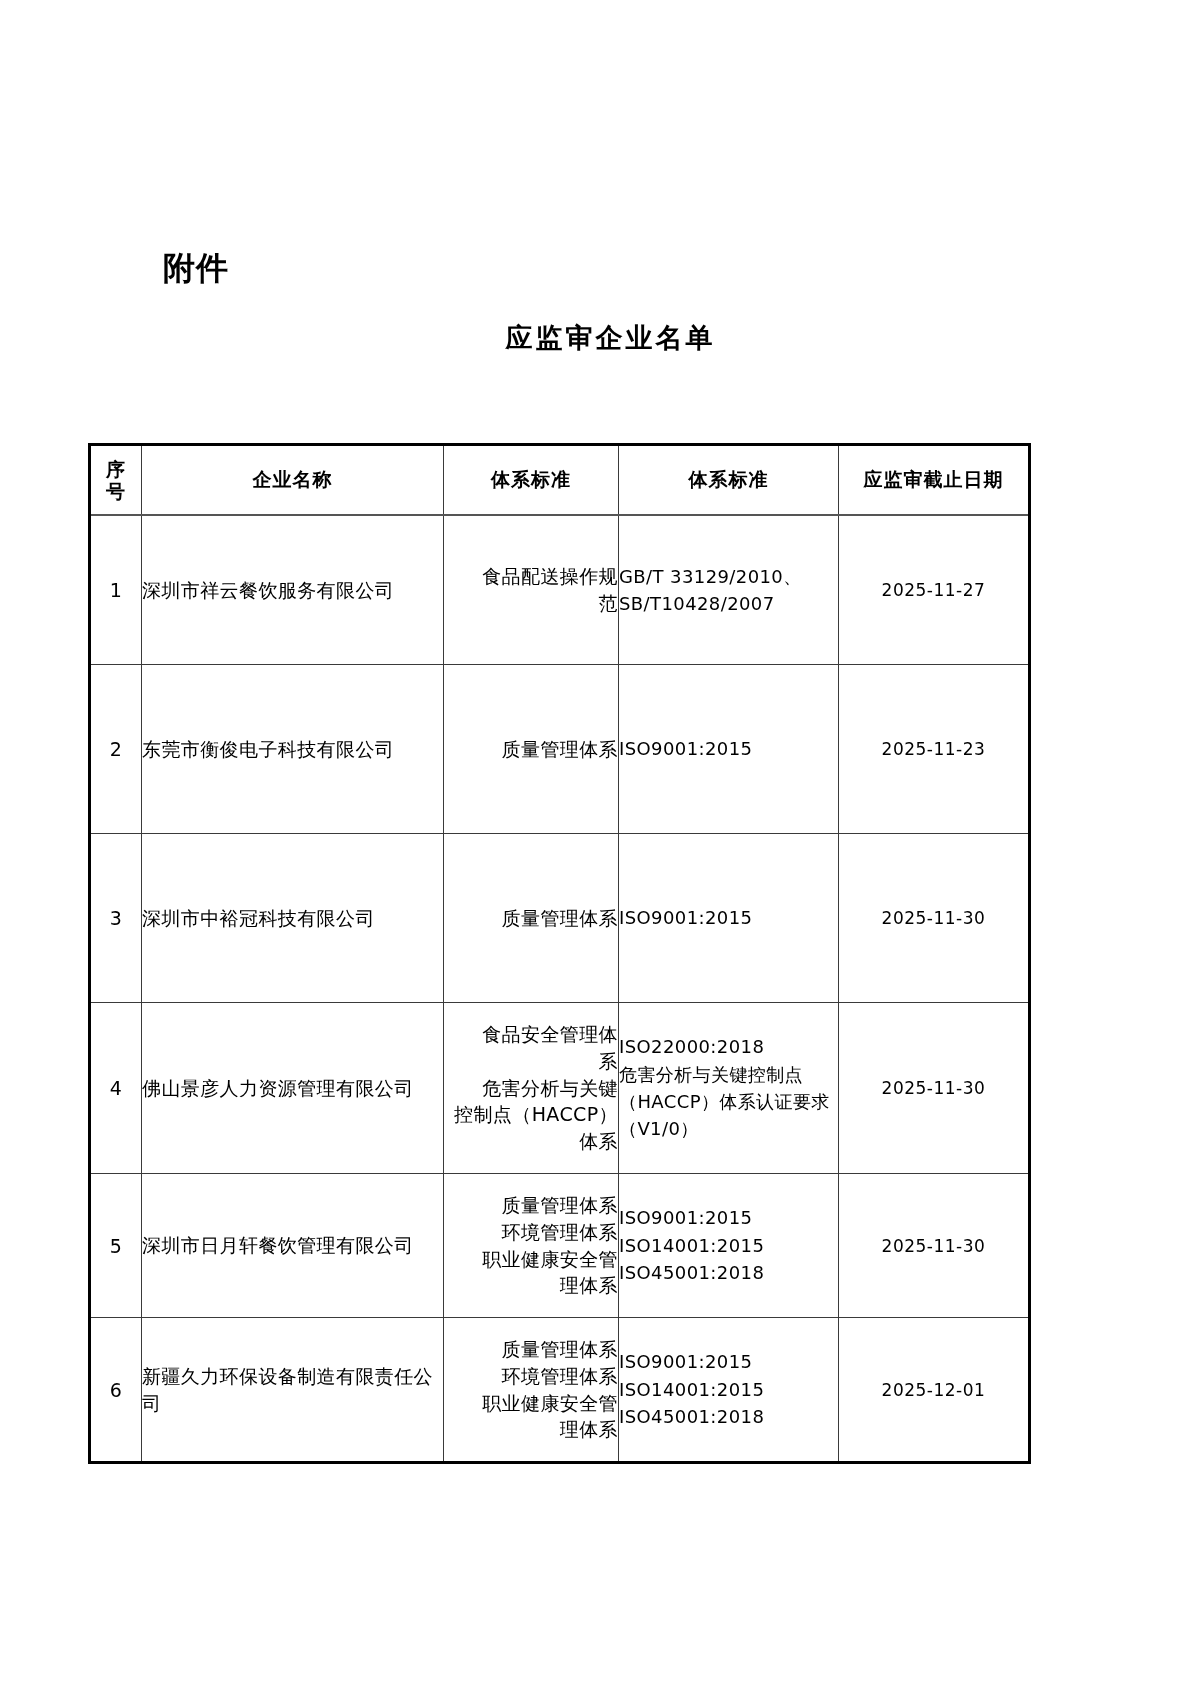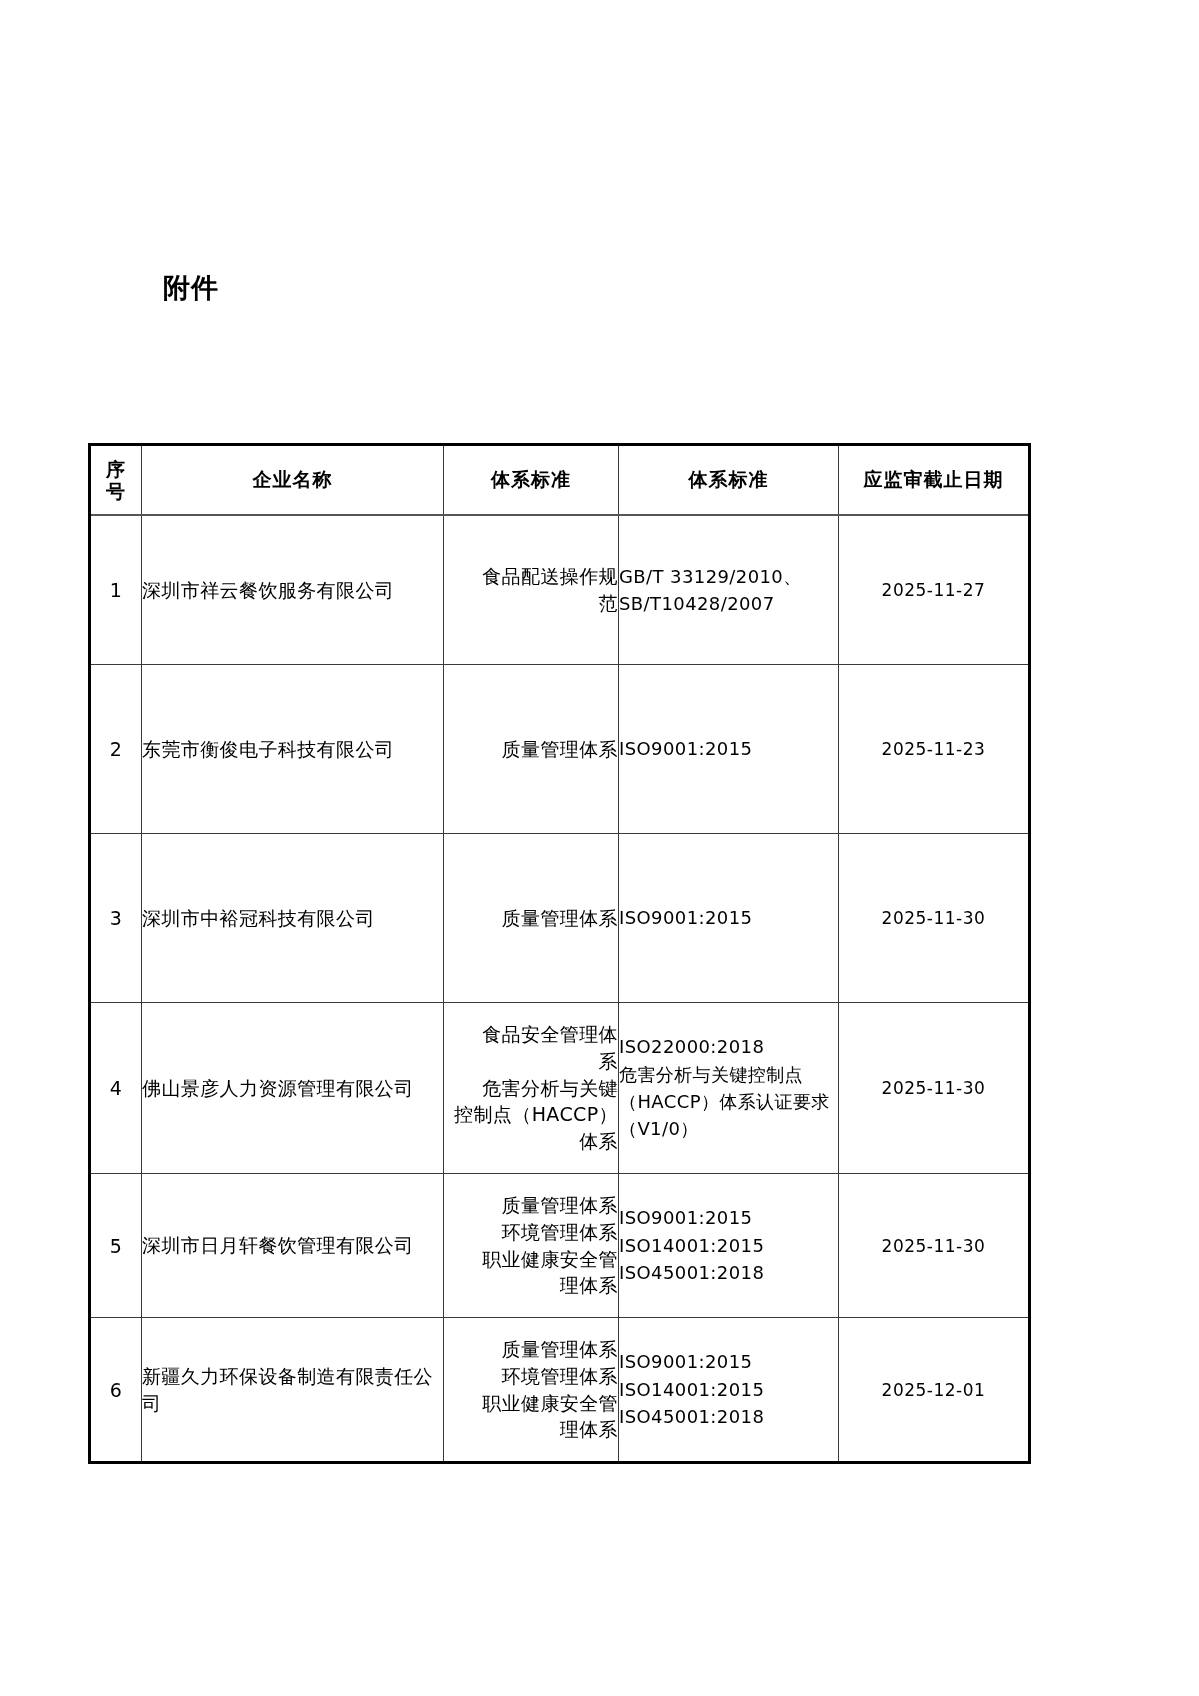--- a/index.html
+++ b/index.html
@@ -17,22 +17,22 @@
   }
   .page {
     position: relative;
     width: 1199px;
     height: 1696px;
     background: #ffffff;
   }
   .attachment-label {
     position: absolute;
     left: 163px;
-    top: 270px;
-    font-size: 27px;
+    top: 247px;
+    font-size: 32px;
     font-weight: bold;
     letter-spacing: 1px;
     font-family: "DejaVu Sans", "Liberation Sans", sans-serif;
   }
   .doc-title {
     position: absolute;
     left: 0;
     right: 0;
     top: 320px;
     text-align: center;
@@ -131,20 +131,21 @@
   }
   .ml { white-space: pre-line; }
 </style>
 </head>
 <body>
 
 <div class="page">
 
   <div class="attachment-label ml">附件</div>
 
+  <div class="doc-title">应监审企业名单</div>
 
   <div class="table-wrap">
     <table class="data-table">
       <colgroup>
         <col class="c-idx">
         <col class="c-name">
         <col class="c-sys">
         <col class="c-std">
         <col class="c-date">
       </colgroup>

